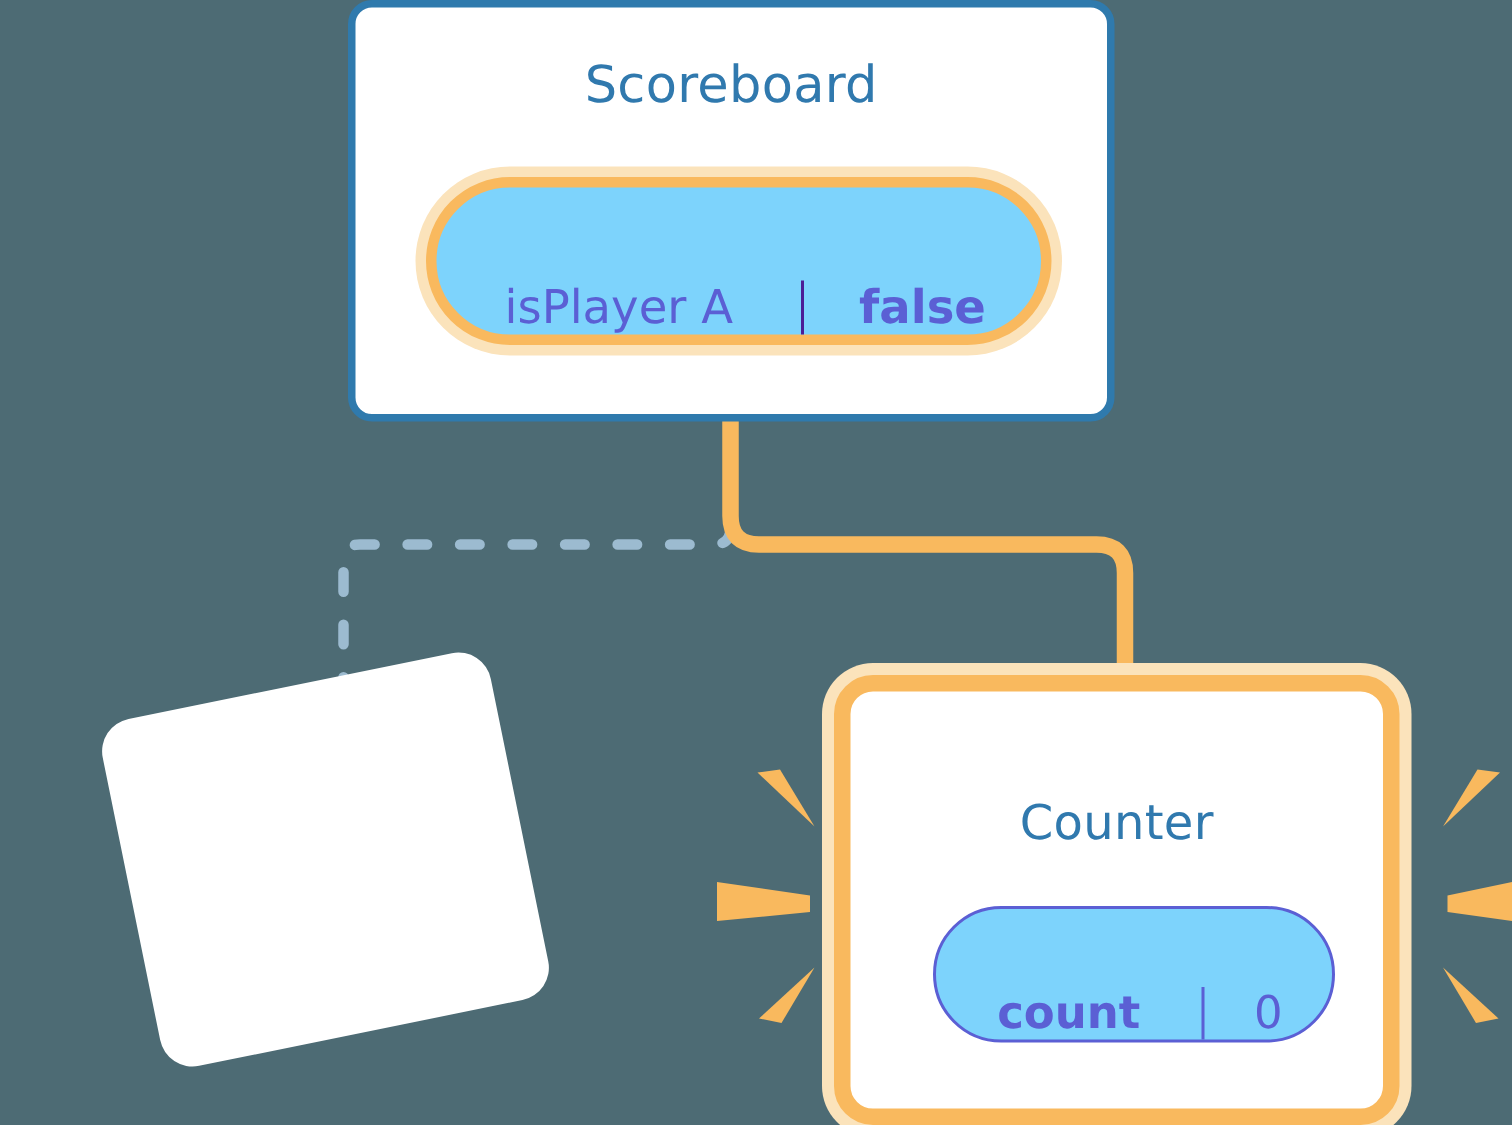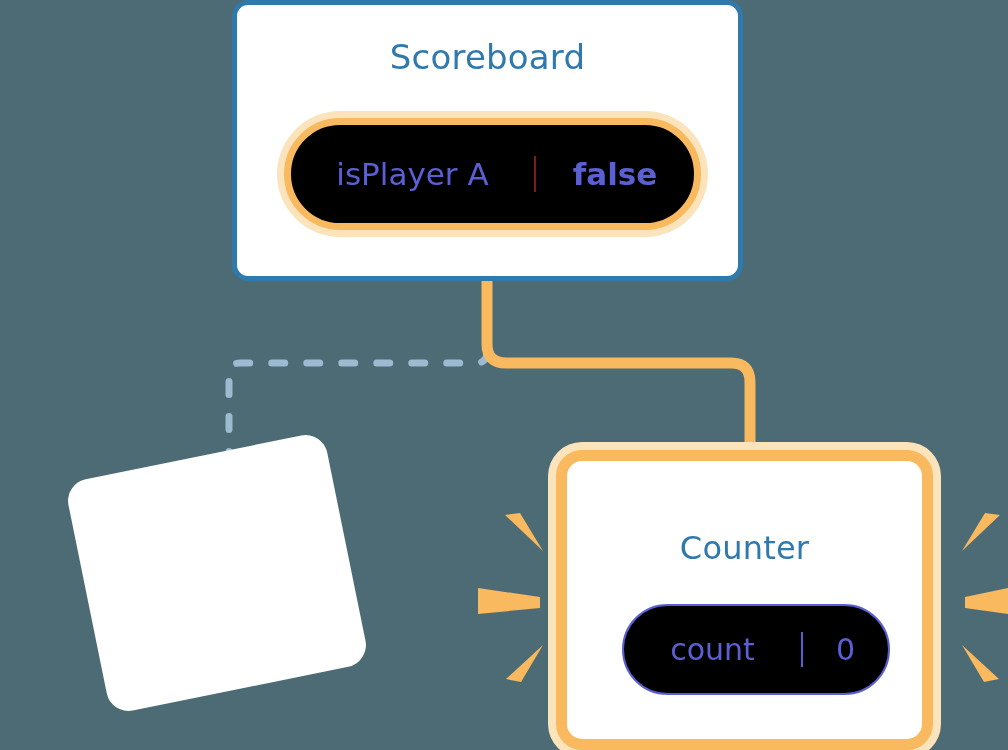--- a/index.html
+++ b/index.html
@@ -44,23 +44,23 @@
     color: #3079ae;
     font-size: 34px;
     font-weight: 400;
     letter-spacing: 0.2px;
     margin-top: 32px;
   }
 
   
   .pill {
     display: flex;
-    align-items: center;
+    align-items: flex-end;
     box-sizing: border-box;
-    background: #000000;
+    background: #7dd3fc;
   }
   .pill-key, .pill-val {
     display: flex;
     align-items: center;
     justify-content: center;
     color: #5b5fd4;
     white-space: nowrap;
   }
 
   
@@ -76,21 +76,21 @@
   }
   .pill-highlight .pill-key {
     flex: 0 0 243px;
     font-size: 31px;
     font-weight: 400;
   }
   .pill-highlight .pill-val {
     flex: 1 1 auto;
     font-size: 31px;
     font-weight: 700;
-    border-left: 2px solid #7f1d1d;
+    border-left: 2px solid #4c1d95;
   }
 
   
   .counter-card {
     position: absolute;
     left: 556px;
     top: 450px;
     width: 377px;
     height: 300px;
     box-sizing: border-box;
@@ -109,21 +109,21 @@
     left: 55px;
     top: 143px;
     width: 268px;
     height: 91px;
     border: 2px solid #5b5fd4;
     border-radius: 999px;
   }
   .pill-plain .pill-key {
     flex: 0 0 177px;
     font-size: 30px;
-    font-weight: 400;
+    font-weight: 700;
   }
   .pill-plain .pill-val {
     flex: 1 1 auto;
     font-size: 30px;
     font-weight: 400;
     border-left: 2px solid #5b5fd4;
   }
 
   
   .tilted-card {

